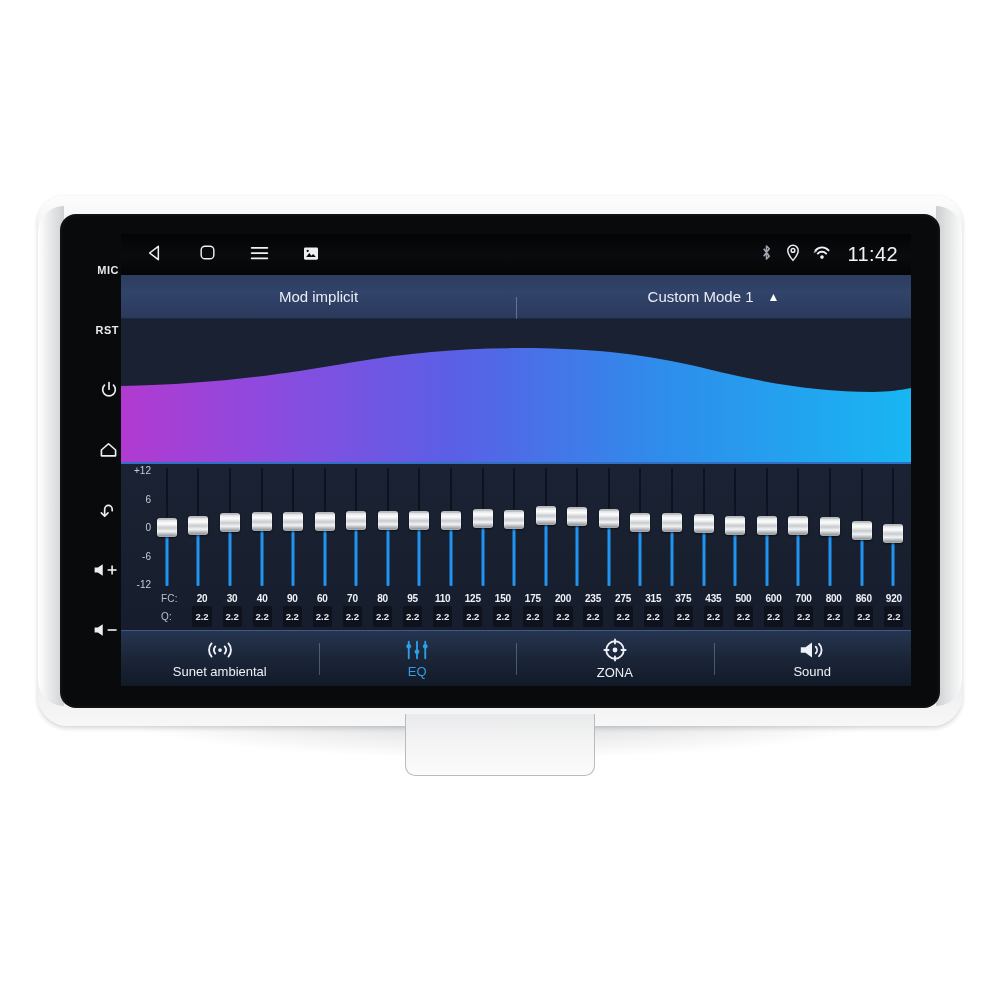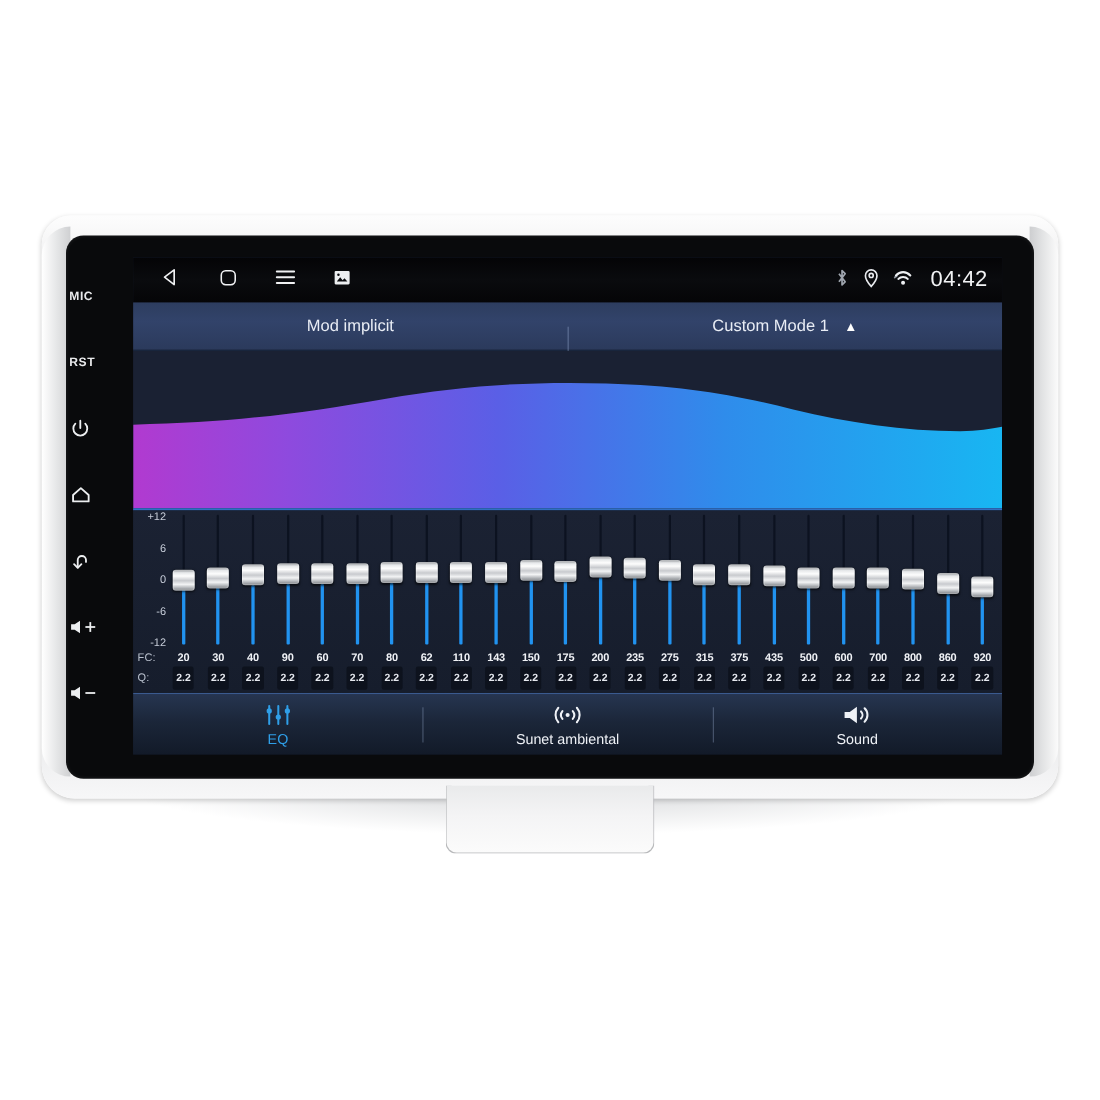--- a/index.html
+++ b/index.html
@@ -47,21 +47,21 @@
     box-shadow:inset 0 0 4px rgba(255,255,255,.1);
   }
 
   
   .keys{
     position:absolute;left:60px;top:214px;width:62px;height:494px;
     display:flex;flex-direction:column;align-items:center;
     padding-top:26px;gap:0;
   }
   .key{
-    width:56px;height:60px;display:flex;align-items:center;justify-content:flex-start;
+    width:56px;height:60px;display:flex;align-items:center;justify-content:flex-end;
     color:#e9eaec;font-size:11px;font-weight:bold;letter-spacing:.5px;
     user-select:none;
   }
   .key svg{display:block;}
 
   
   .screen{
     position:absolute;left:121px;top:234px;width:790px;height:452px;
     background:#121826;overflow:hidden;
   }
@@ -136,21 +136,21 @@
   }
 
   
   .fcrow,.qrow{
     position:absolute;left:0;right:2px;display:flex;align-items:center;height:17px;
   }
   .fcrow{top:126px;}
   .qrow{top:144px;}
   .rowlabel{
     width:30px;font-size:10px;color:#b9c0cd;text-align:left;padding-left:4px;
-    flex:none;letter-spacing:.2px;
+    flex:none;letter-spacing:.2px;margin-left:36px;
   }
   .cells{display:flex;flex:1;}
   .cell{
     flex:1;text-align:center;font-size:10px;color:#f0f2f6;font-weight:bold;
     letter-spacing:-.2px;
   }
   .qcell{
     flex:1;text-align:center;font-size:9.5px;color:#e6e9ef;font-weight:bold;
   }
   .qcell span{
@@ -286,21 +286,21 @@
           </svg>
         </span>
         <span>
           <svg width="21" height="17" viewBox="0 0 22 17" fill="none">
             <path d="M1.5 8.2 a5 5 0 0 1 1.8 -1.3" stroke="#8d939c" stroke-width="1.8" stroke-linecap="round"></path>
             <path d="M5 9.6 C7.2 7.1 11.6 7.1 13.8 9.6" stroke="#eef0f3" stroke-width="2" stroke-linecap="round"></path>
             <path d="M2.6 6.3 C6.6 2.1 12.3 2.1 16.3 6.3" stroke="#eef0f3" stroke-width="2" stroke-linecap="round"></path>
             <circle cx="9.4" cy="13.3" r="1.9" fill="#eef0f3"></circle>
           </svg>
         </span>
-        <span class="clock">04:42</span>
+        <span class="clock">11:42</span>
       </div>
     </div>
 
     <div class="modebar">
       <div class="mode">
         <span>Mod implicit</span>
       </div>
       <div class="mode">
         <span>Custom Mode 1</span>
         <span class="caret">▲</span>
@@ -457,23 +457,23 @@
       <div class="fcrow">
         <div class="rowlabel">FC:</div>
         <div class="cells" id="fcCells">
             <div class="cell">20</div>
             <div class="cell">30</div>
             <div class="cell">40</div>
             <div class="cell">90</div>
             <div class="cell">60</div>
             <div class="cell">70</div>
             <div class="cell">80</div>
-            <div class="cell">62</div>
+            <div class="cell">95</div>
             <div class="cell">110</div>
-            <div class="cell">143</div>
+            <div class="cell">125</div>
             <div class="cell">150</div>
             <div class="cell">175</div>
             <div class="cell">200</div>
             <div class="cell">235</div>
             <div class="cell">275</div>
             <div class="cell">315</div>
             <div class="cell">375</div>
             <div class="cell">435</div>
             <div class="cell">500</div>
             <div class="cell">600</div>
@@ -508,44 +508,57 @@
             <div class="qcell"><span>2.2</span></div>
             <div class="qcell"><span>2.2</span></div>
             <div class="qcell"><span>2.2</span></div>
             <div class="qcell"><span>2.2</span></div>
             <div class="qcell"><span>2.2</span></div>
           </div>
       </div>
     </div>
 
     <div class="tabbar">
+      <div class="tab">
+        <span>
+          <svg width="30" height="22" viewBox="0 0 32 22" fill="none" stroke="#eef1f6" stroke-width="2" stroke-linecap="round">
+            <circle cx="16" cy="11" r="2" fill="#eef1f6" stroke="none"></circle>
+            <path d="M11 7.2 a6 6 0 0 0 0 7.6"></path>
+            <path d="M21 7.2 a6 6 0 0 1 0 7.6"></path>
+            <path d="M7 4 a10.5 10.5 0 0 0 0 14"></path>
+            <path d="M25 4 a10.5 10.5 0 0 1 0 14"></path>
+          </svg>
+        </span>
+        <span>Sunet ambiental</span>
+      </div>
       <div class="tab active">
         <span>
           <svg width="28" height="22" viewBox="0 0 30 24" fill="none" stroke="#2f9fe8" stroke-width="2" stroke-linecap="round">
             <path d="M6 3 V21"></path>
               <path d="M15 3 V21"></path>
               <path d="M24 3 V21"></path>
             <circle cx="6" cy="8" r="2.6" fill="#2f9fe8" stroke="none"></circle>
             <circle cx="15" cy="14" r="2.6" fill="#2f9fe8" stroke="none"></circle>
             <circle cx="24" cy="8" r="2.6" fill="#2f9fe8" stroke="none"></circle>
           </svg>
         </span>
         <span>EQ</span>
       </div>
       <div class="tab">
         <span>
-          <svg width="30" height="22" viewBox="0 0 32 22" fill="none" stroke="#eef1f6" stroke-width="2" stroke-linecap="round">
-            <circle cx="16" cy="11" r="2" fill="#eef1f6" stroke="none"></circle>
-            <path d="M11 7.2 a6 6 0 0 0 0 7.6"></path>
-            <path d="M21 7.2 a6 6 0 0 1 0 7.6"></path>
-            <path d="M7 4 a10.5 10.5 0 0 0 0 14"></path>
-            <path d="M25 4 a10.5 10.5 0 0 1 0 14"></path>
-          </svg>
-        </span>
-        <span>Sunet ambiental</span>
+          <svg width="24" height="24" viewBox="0 0 26 26" fill="none" stroke="#eef1f6" stroke-width="2">
+            <circle cx="13" cy="13" r="9.5"></circle>
+            <circle cx="13" cy="13" r="2.6" fill="#eef1f6" stroke="none"></circle>
+            <path d="M13 1.5 V6" stroke-linecap="round"></path>
+            <path d="M13 20 V24.5" stroke-linecap="round"></path>
+            <path d="M1.5 13 H6" stroke-linecap="round"></path>
+            <path d="M20 13 H24.5" stroke-linecap="round"></path>
+          </svg>
+        </span>
+        <span>ZONA</span>
       </div>
       <div class="tab">
         <span>
           <svg width="28" height="22" viewBox="0 0 30 22" fill="none">
             <path d="M3 8 h5 L15 3 v16 L8 14 H3 Z" fill="#eef1f6"></path>
             <path d="M19 7.5 a5 5 0 0 1 0 7" stroke="#eef1f6" stroke-width="2" stroke-linecap="round"></path>
             <path d="M22.5 4.5 a9 9 0 0 1 0 13" stroke="#eef1f6" stroke-width="2" stroke-linecap="round"></path>
           </svg>
         </span>
         <span>Sound</span>

